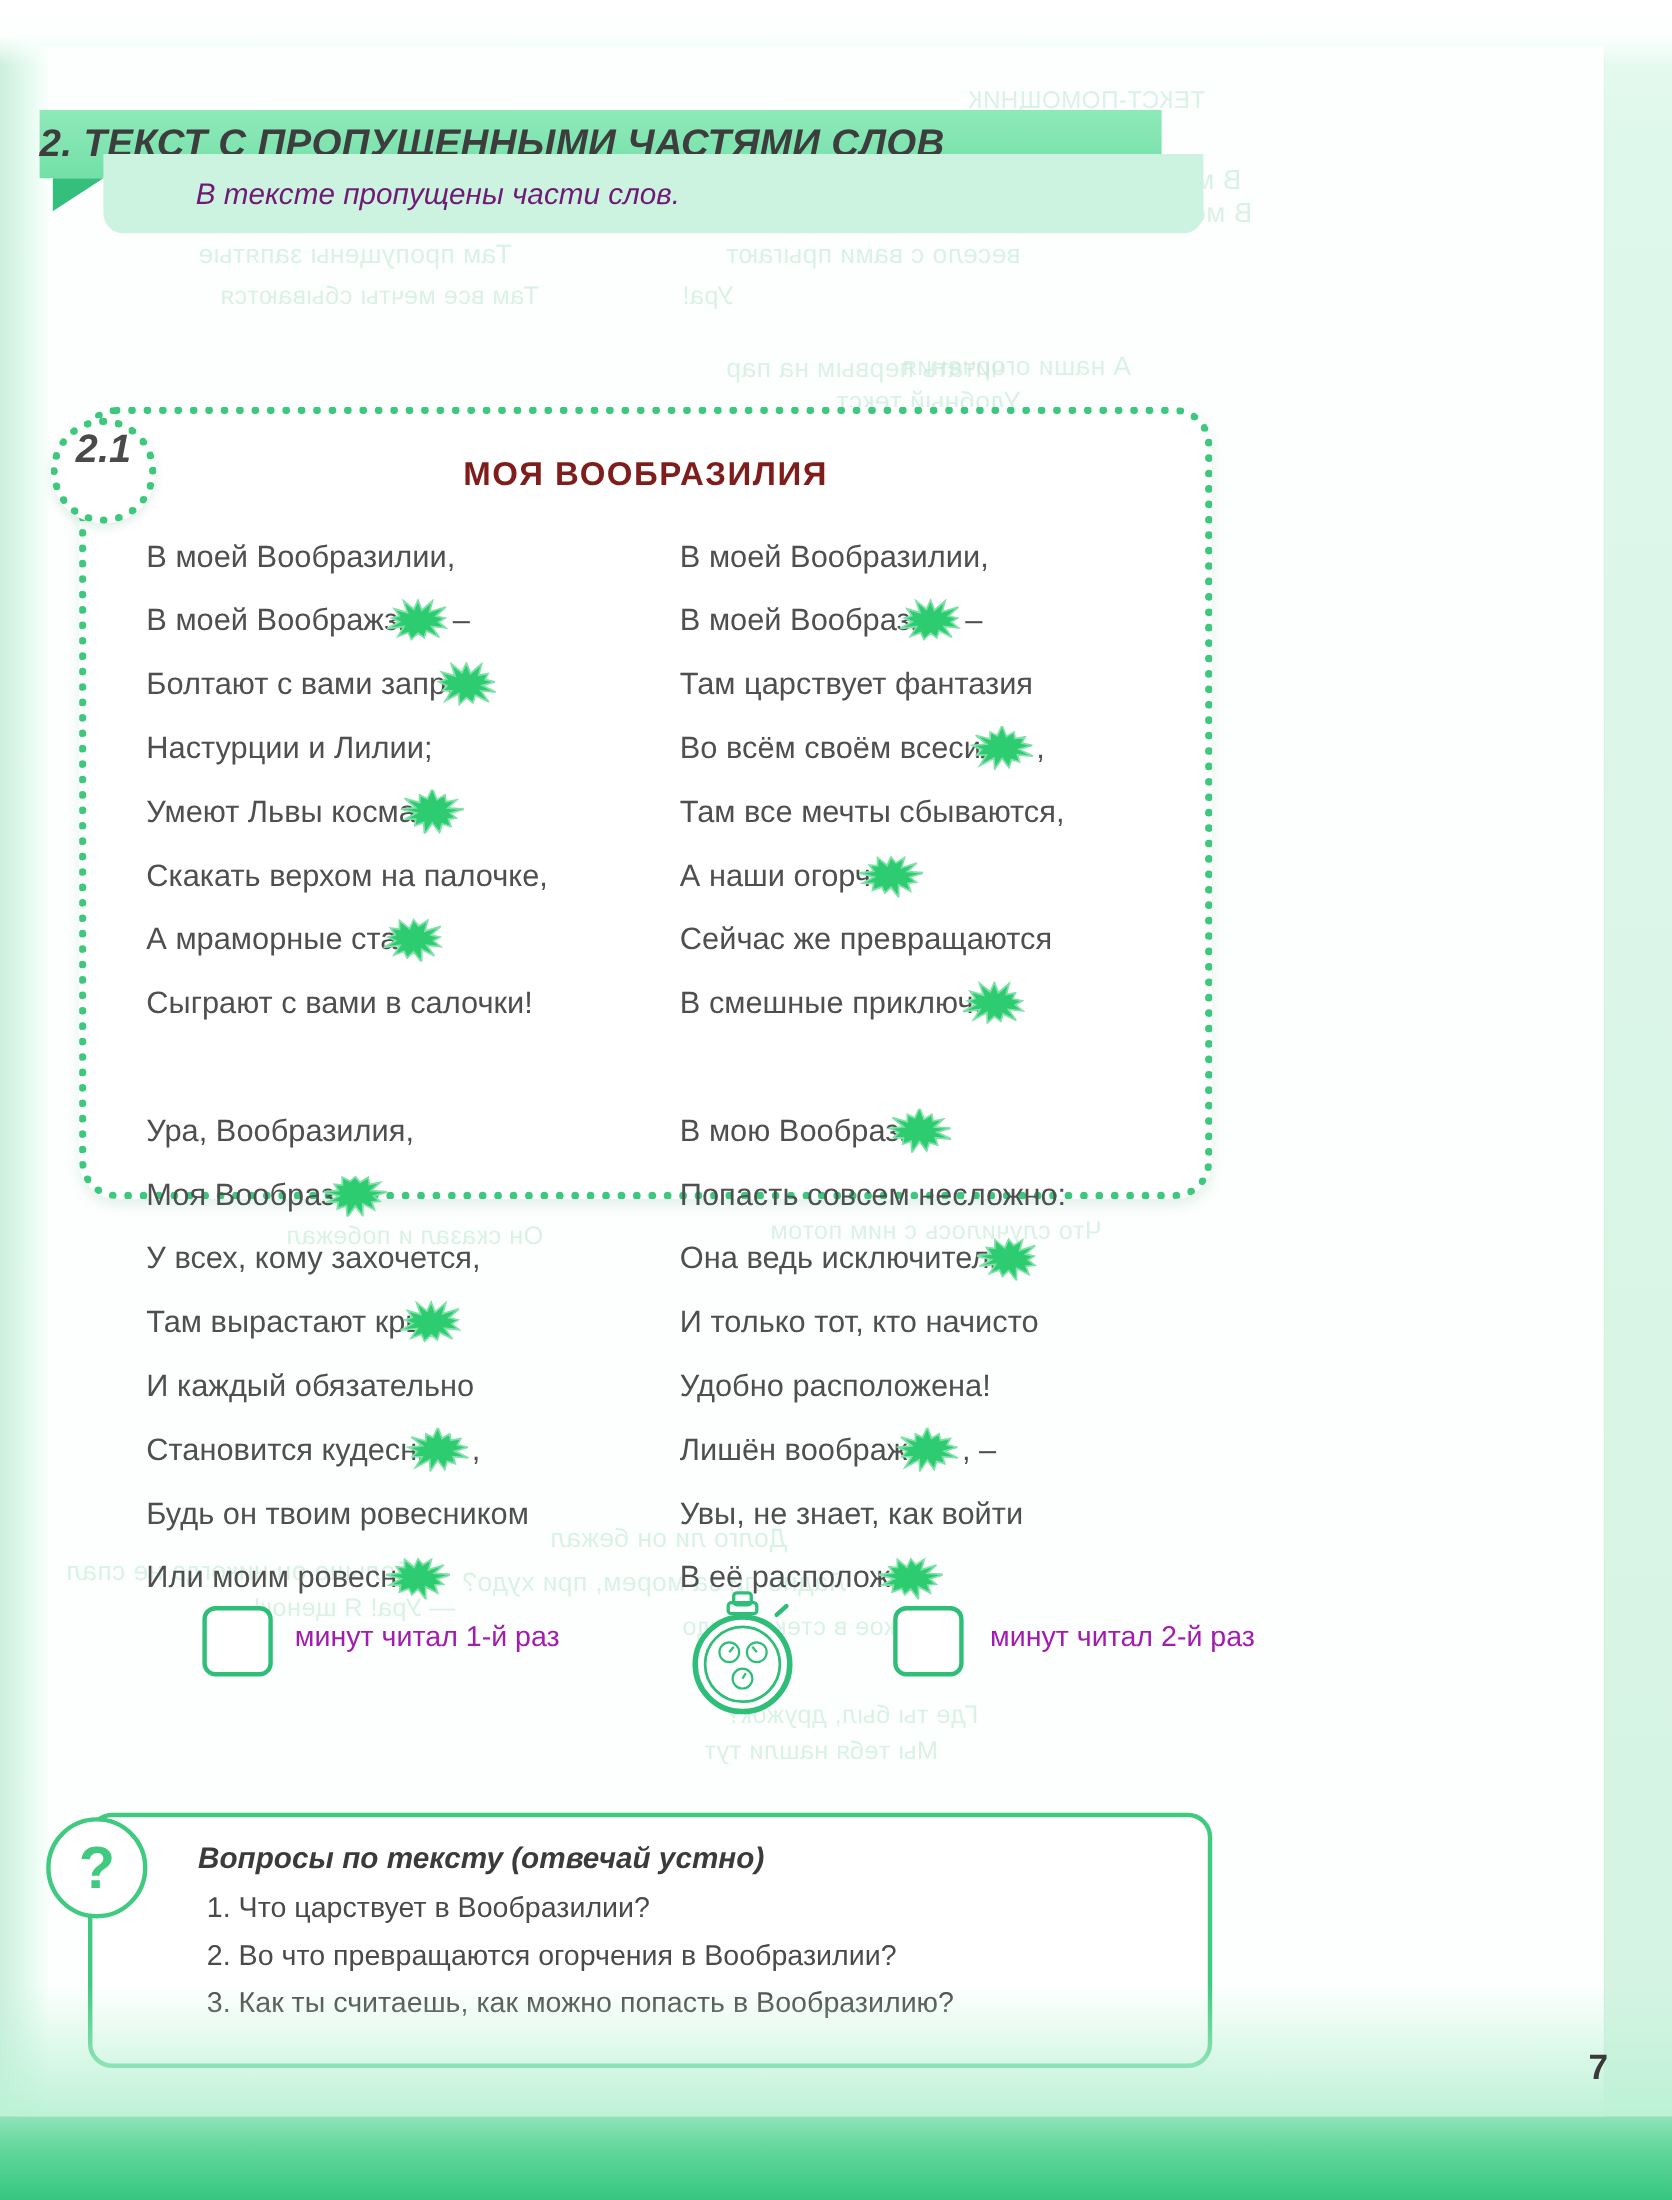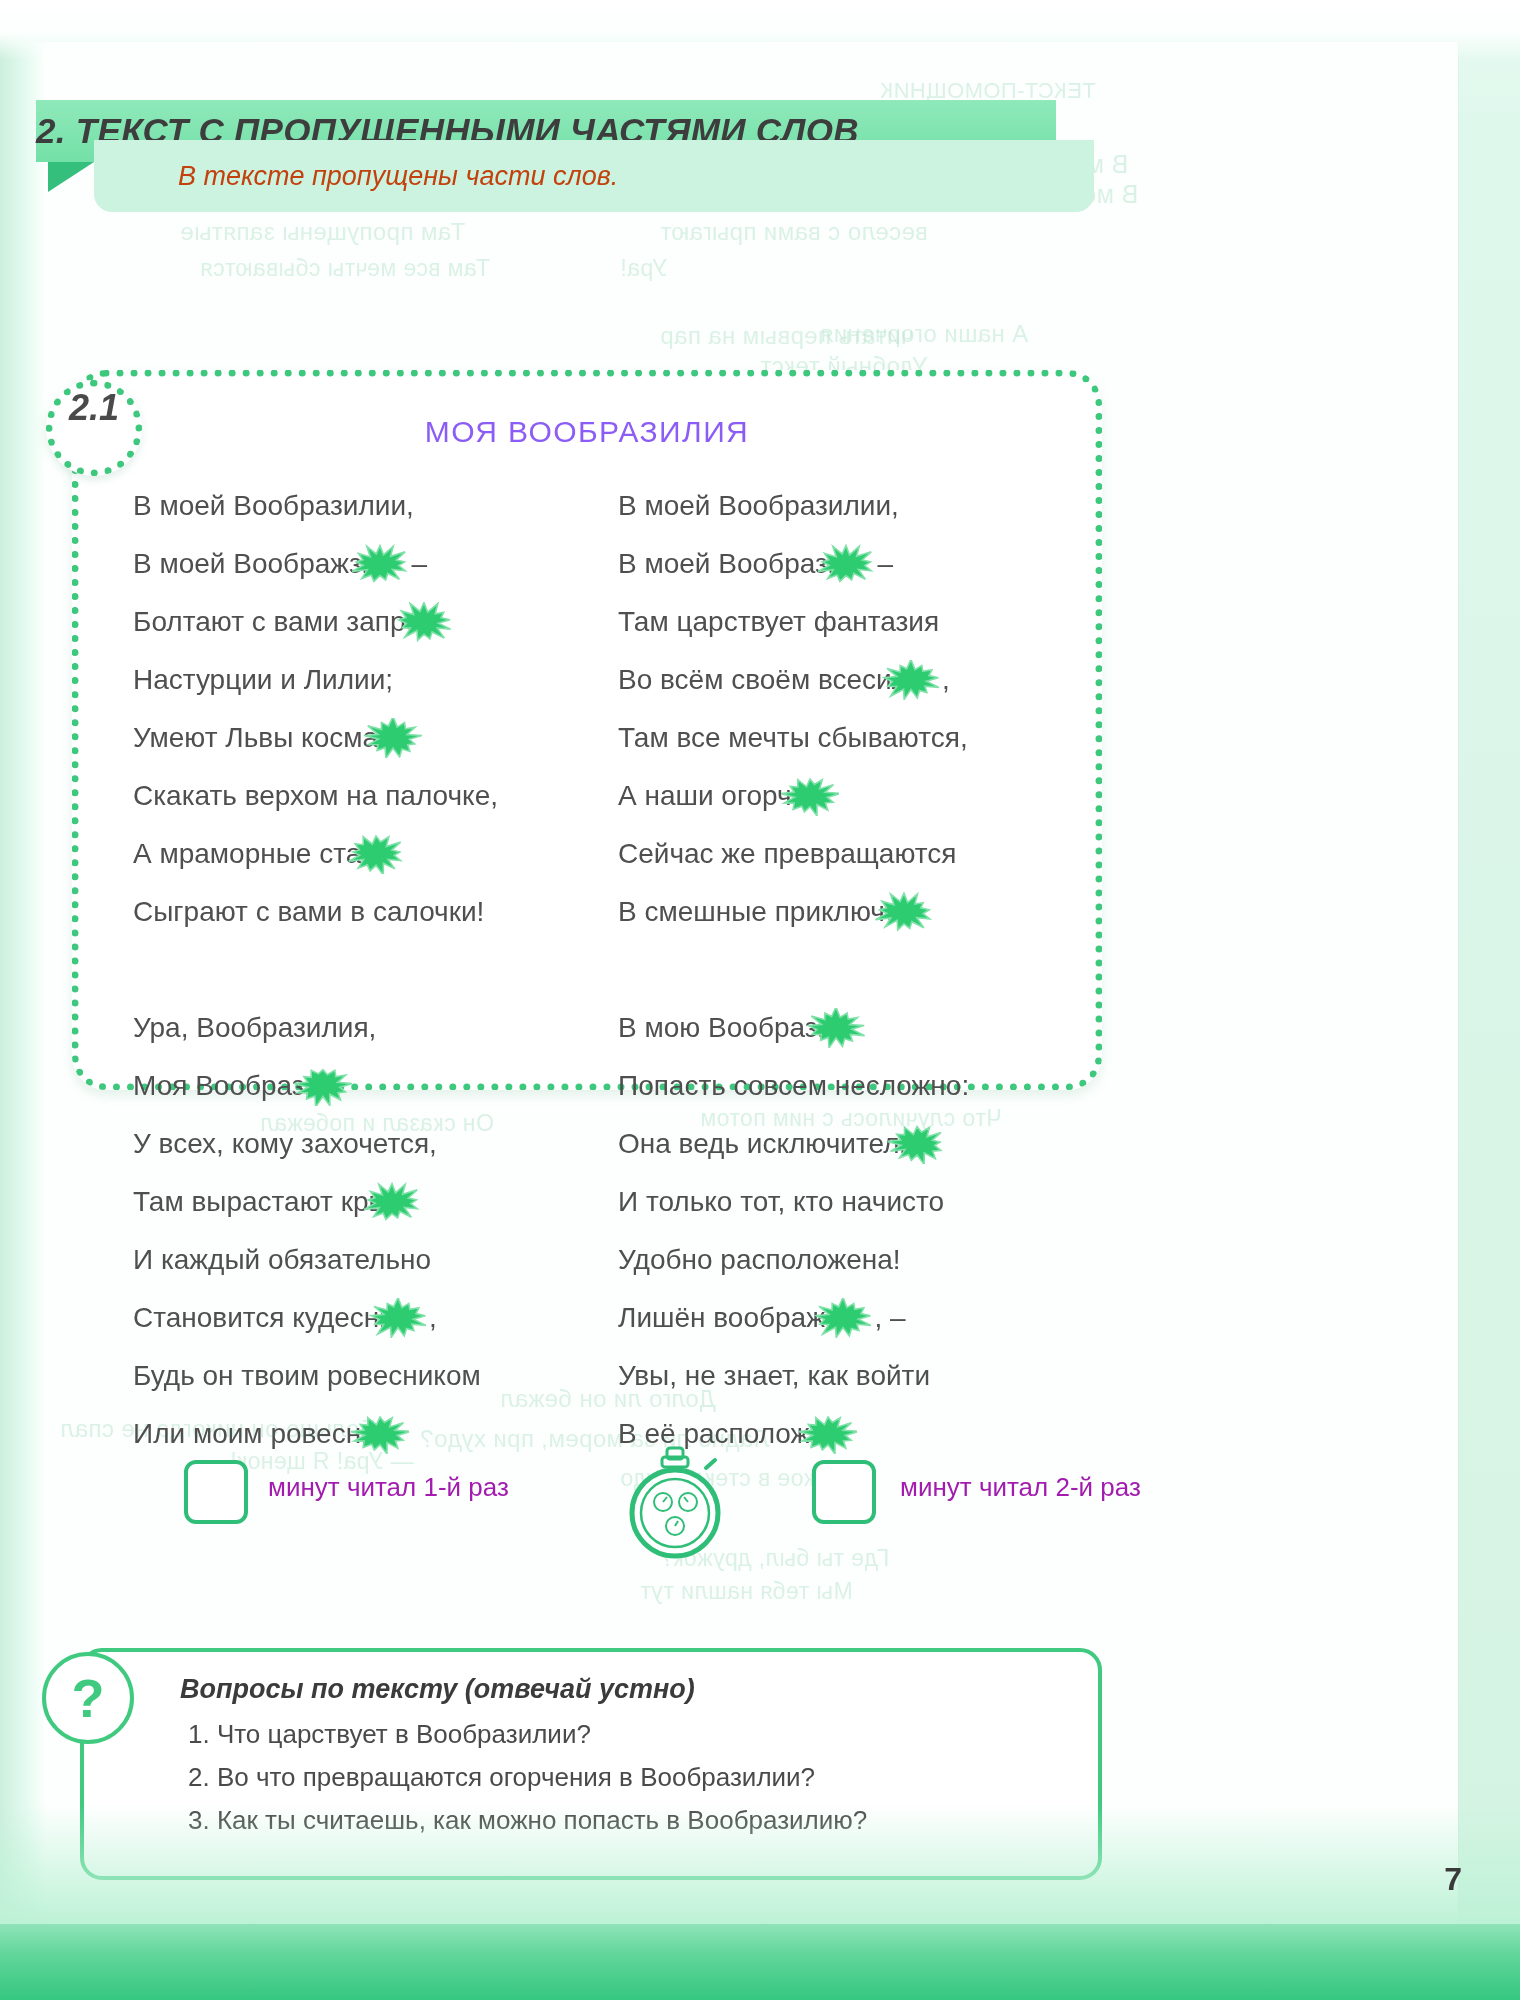--- a/index.html
+++ b/index.html
@@ -90,21 +90,21 @@
   .subtitle-box{
     position:absolute;left:94px;top:140px;
     width:1000px;height:72px;
     background:#ccf3e0;
     border-radius:0 0 18px 18px;
     display:flex;align-items:center;
     box-sizing:border-box;
     padding-left:84px;
   }
   .subtitle-box span{
-    font-size:27px;font-style:italic;color:#c2410c;
+    font-size:27px;font-style:italic;color:#701a75;
   }
 
   
   .poem-card{
     position:absolute;
     left:72px;top:370px;width:1030px;height:720px;
     background:#ffffff;
     border:7px dotted #3ec87e;
     border-radius:34px;
     box-sizing:border-box;
@@ -119,21 +119,21 @@
     box-sizing:border-box;
     box-shadow:0 4px 9px rgba(120,180,150,.22);
     z-index:4;
   }
   .num-badge span{
     font-size:36px;font-weight:bold;font-style:italic;color:#4a4a4a;
   }
   .poem-title{
     position:absolute;left:0;top:38px;width:100%;
     text-align:center;
-    font-size:30px;font-weight:normal;color:#8b5cf6;
+    font-size:30px;font-weight:bold;color:#7f1d1d;
     letter-spacing:1.4px;
   }
   .cols{
     position:absolute;left:54px;top:100px;right:26px;
     display:flex;gap:34px;
   }
   .col{width:494px;}
   .line{
     position:relative;
     height:58px;

